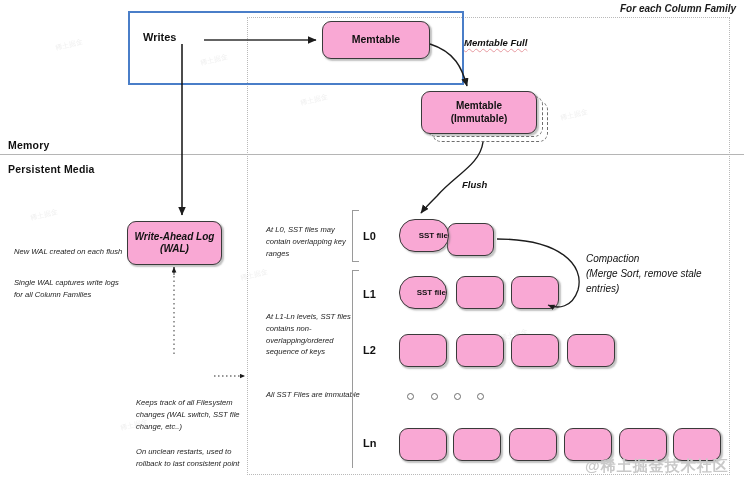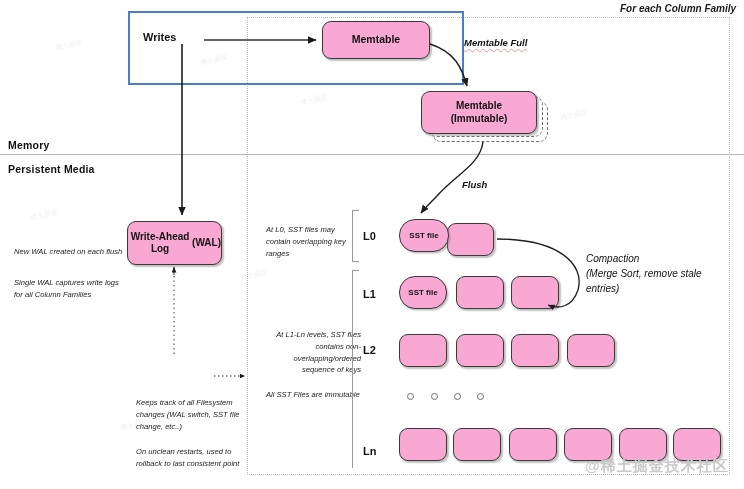--- a/index.html
+++ b/index.html
@@ -56,21 +56,21 @@
     background:#f9a8d4;
     display:flex;
     align-items:center;
     justify-content:center;
     text-align:center;
     font-weight:bold;
     color:#121212;
     box-shadow:1.5px 1.5px 1.5px rgba(120,120,120,.45);
     line-height:1.25;
   }
-  .node.small{font-size:8px;border-radius:16px;}
+  .node.small{font-size:8px;border-radius:16px;justify-content:flex-end;}
   .node.empty{box-shadow:1.5px 1.5px 1.5px rgba(120,120,120,.45);}
   .node-sub{font-weight:bold;}
 
   .shadow-card{
     box-sizing:border-box;
     border:1.2px dashed #6d6d6d;
     border-radius:9px;
     background:#fff;
   }
   .bold-txt{font-weight:bold;font-size:11px;color:#111;}
@@ -180,21 +180,21 @@
     <span>Memtable</span>
   </div>
 
   <div class="abs shadow-card" style="left:432px;top:101px;width:116px;height:41px;"></div>
   <div class="abs shadow-card" style="left:427px;top:96px;width:116px;height:41px;"></div>
   <div class="abs node" style="left:421px;top:91px;width:116px;height:43px;flex-direction:column;font-size:10px;">
     <span>Memtable</span>
     <span class="node-sub">(Immutable)</span>
   </div>
 
-  <div class="abs node" style="left:127px;top:221px;width:95px;height:44px;flex-direction:row;font-size:10px;">
+  <div class="abs node" style="left:127px;top:221px;width:95px;height:44px;flex-direction:column;font-size:10px;font-style:italic;">
     <span>Write-Ahead Log</span>
     <span class="node-sub">(WAL)</span>
   </div>
 
 
   <div class="abs edge-label wavy" style="left:464px;top:37px;">Memtable Full</div>
   <div class="abs edge-label" style="left:462px;top:179px;">Flush</div>
   <div class="abs" style="left:586px;top:251px;width:135px;font-style:italic;font-size:10px;line-height:1.5;color:#111;">
     <div>Compaction</div>
     <div>(Merge Sort, remove stale</div>
@@ -205,31 +205,31 @@
   <div class="abs note" style="left:14px;top:246px;">New WAL created on each flush</div>
 
   <div class="abs note" style="left:14px;top:277px;">Single WAL captures write logs for all Column Families</div>
 
   <div class="abs note wide" style="left:136px;top:397px;">Keeps track of all Filesystem changes (WAL switch, SST file change, etc..)</div>
 
   <div class="abs note wide" style="left:136px;top:446px;">On unclean restarts, used to rollback to last consistent point</div>
 
   <div class="abs note w2" style="left:266px;top:224px;">At L0, SST files may contain overlapping key ranges</div>
 
-  <div class="abs note w2" style="left:266px;top:329px;text-align:right;">At L1-Ln levels, SST files contains non-overlapping/ordered sequence of keys</div>
+  <div class="abs note w2" style="left:266px;top:311px;">At L1-Ln levels, SST files contains non-overlapping/ordered sequence of keys</div>
 
   <div class="abs note w2" style="left:266px;top:389px;">All SST Files are immutable</div>
 
   <div class="abs bracket" style="left:352px;top:210px;height:52px;"></div>
   <div class="abs bracket open" style="left:352px;top:270px;height:198px;"></div>
 
   <div class="abs level-label" style="left:363px;top:230px;">L0</div>
   <div class="abs level-label" style="left:363px;top:288px;">L1</div>
   <div class="abs level-label" style="left:363px;top:344px;">L2</div>
-  <div class="abs level-label" style="left:363px;top:437px;margin-top:8px;">Ln</div>
+  <div class="abs level-label" style="left:363px;top:437px;">Ln</div>
 
   <div class="abs node empty" style="left:447px;top:223px;width:47px;height:33px;"></div>
   <div class="abs node small" style="left:399px;top:219px;width:50px;height:33px;">
     <span>SST file</span>
   </div>
 
   <div class="abs node small" style="left:399px;top:276px;width:48px;height:33px;">
     <span>SST file</span>
   </div>
   <div class="abs node empty" style="left:456px;top:276px;width:48px;height:33px;"></div>

